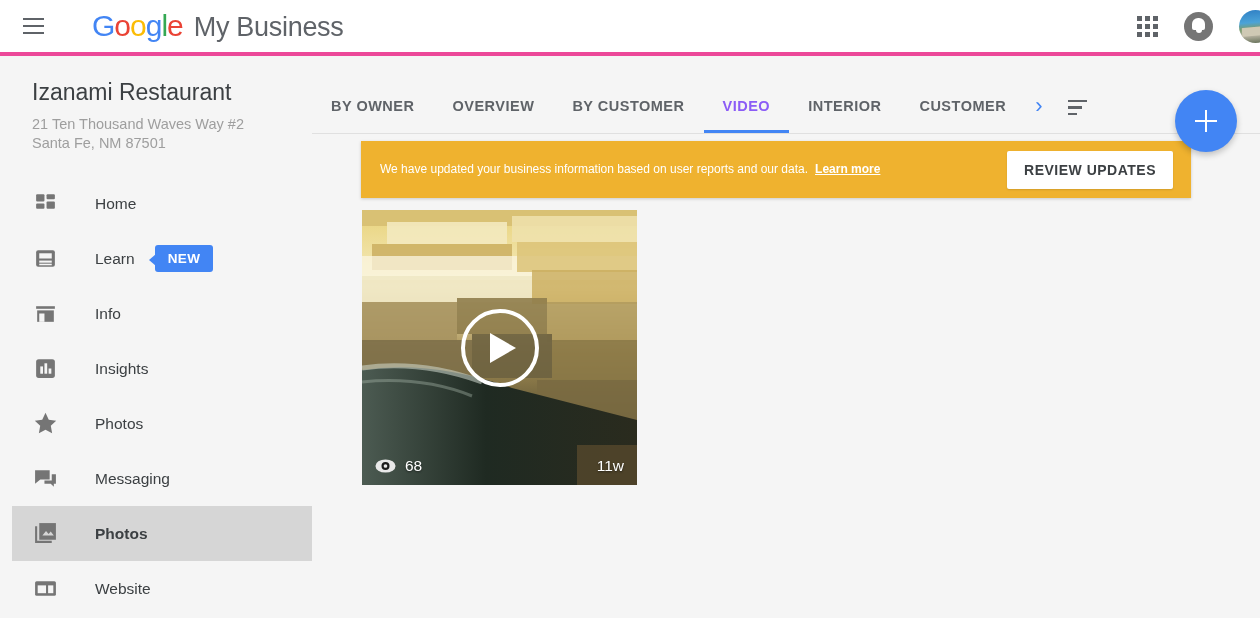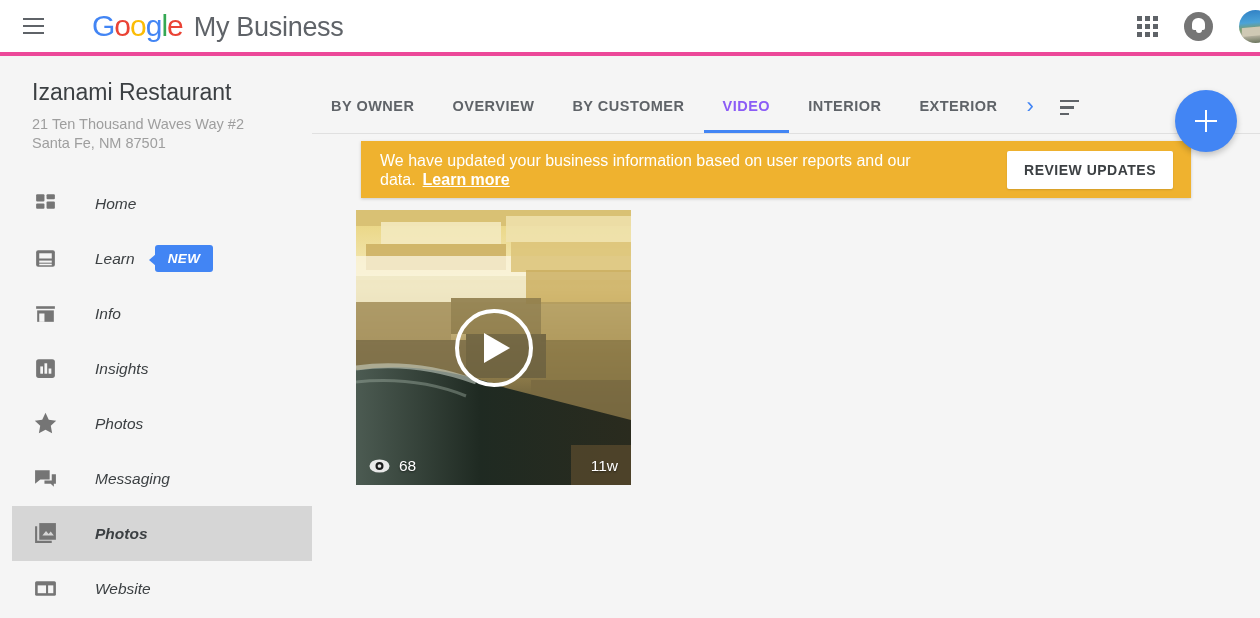--- a/index.html
+++ b/index.html
@@ -91,21 +91,21 @@
     padding: 22px 0 0 20px;
     font-size: 23px; color: #3c4043; font-weight: 400;
   }
   .biz-addr {
     padding: 9px 0 0 20px;
     font-size: 14.5px; color: #9e9e9e; line-height: 19px;
   }
   .nav { margin-top: 23px; }
   .nav-item {
     height: 55px; display: flex; align-items: center;
-    padding-left: 19px; cursor: pointer; position: relative; font-style: italic;
+    padding-left: 19px; cursor: pointer; position: relative;
   }
   .nav-item.active { background: #d6d6d6; }
   .nav-icon {
     width: 29px; height: 29px; flex: 0 0 29px;
     display: flex; align-items: center; justify-content: center;
   }
   .nav-label {
     margin-left: 35px; font-size: 15.5px; color: #3c4043;
   }
   .nav-item.active .nav-label { font-weight: bold; }
@@ -179,38 +179,38 @@
   
   .banner {
     position: absolute; top: 84px; left: 49px;
     width: 830px; height: 57px;
     background: #efb22f;
     box-shadow: 0 1px 3px rgba(0,0,0,0.18);
     display: flex; align-items: center;
     padding: 0 18px 0 19px;
   }
   .banner-text {
-    color: #fff; font-size: 16px; line-height: 19px;
+    color: #fff; font-size: 12px; line-height: 19px;
     max-width: 560px;
   }
   .banner-link {
     color: #fff; font-weight: bold; text-decoration: underline;
     margin-left: 7px; cursor: pointer;
   }
   .banner-btn {
     margin-left: auto;
     background: #fff; color: #3c4043;
     font-size: 14px; font-weight: bold; letter-spacing: 0.5px;
     padding: 11px 17px; border: none; border-radius: 2px;
     cursor: pointer; font-family: "Liberation Sans", sans-serif;
     box-shadow: 0 1px 2px rgba(0,0,0,0.12);
   }
 
   
-  .grid { position: absolute; top: 153px; left: 44px; display: flex; gap: 15px; border-radius: 10px; }
+  .grid { position: absolute; top: 153px; left: 50px; display: flex; gap: 15px; border-radius: 10px; }
   .card {
     width: 275px; height: 275px;
     position: relative; overflow: hidden;
     cursor: pointer; background: #3a3226;
   }
   .thumb { position: absolute; inset: 0; }
   .play {
     position: absolute; left: 50%; top: 50%;
     transform: translate(-50%, -50%);
     width: 78px; height: 78px; border-radius: 50%;
@@ -384,21 +384,21 @@
 
 <div class="main">
 
   <div class="tabrow">
     <div class="tabs">
       <div class="tab">BY OWNER</div>
       <div class="tab">OVERVIEW</div>
       <div class="tab">BY CUSTOMER</div>
       <div class="tab active">VIDEO</div>
       <div class="tab">INTERIOR</div>
-      <div class="tab">EXTERIOR</div>
+      <div class="tab">CUSTOMER</div>
     </div>
     <div class="tab-next">›</div>
     <div class="sort-icon">
       <i></i>
       <i></i>
       <i></i>
     </div>
   </div>
 
   <div class="fab"></div>

